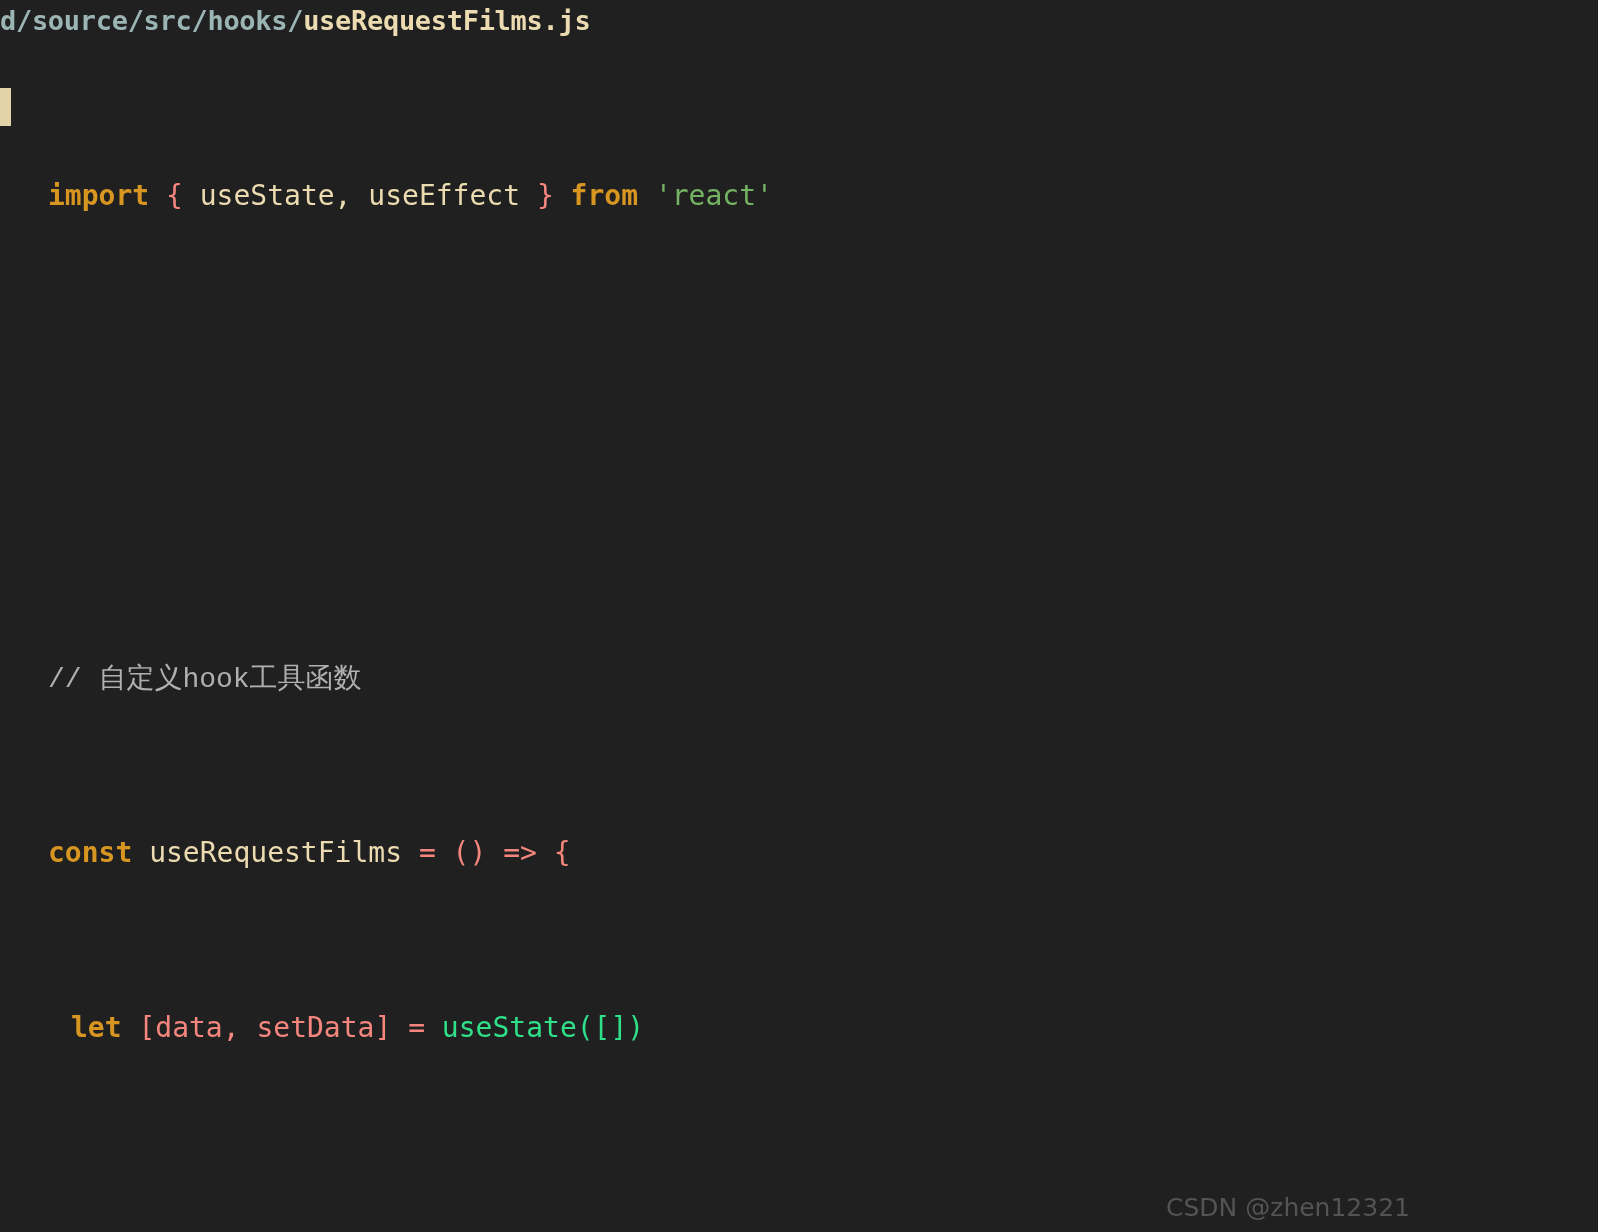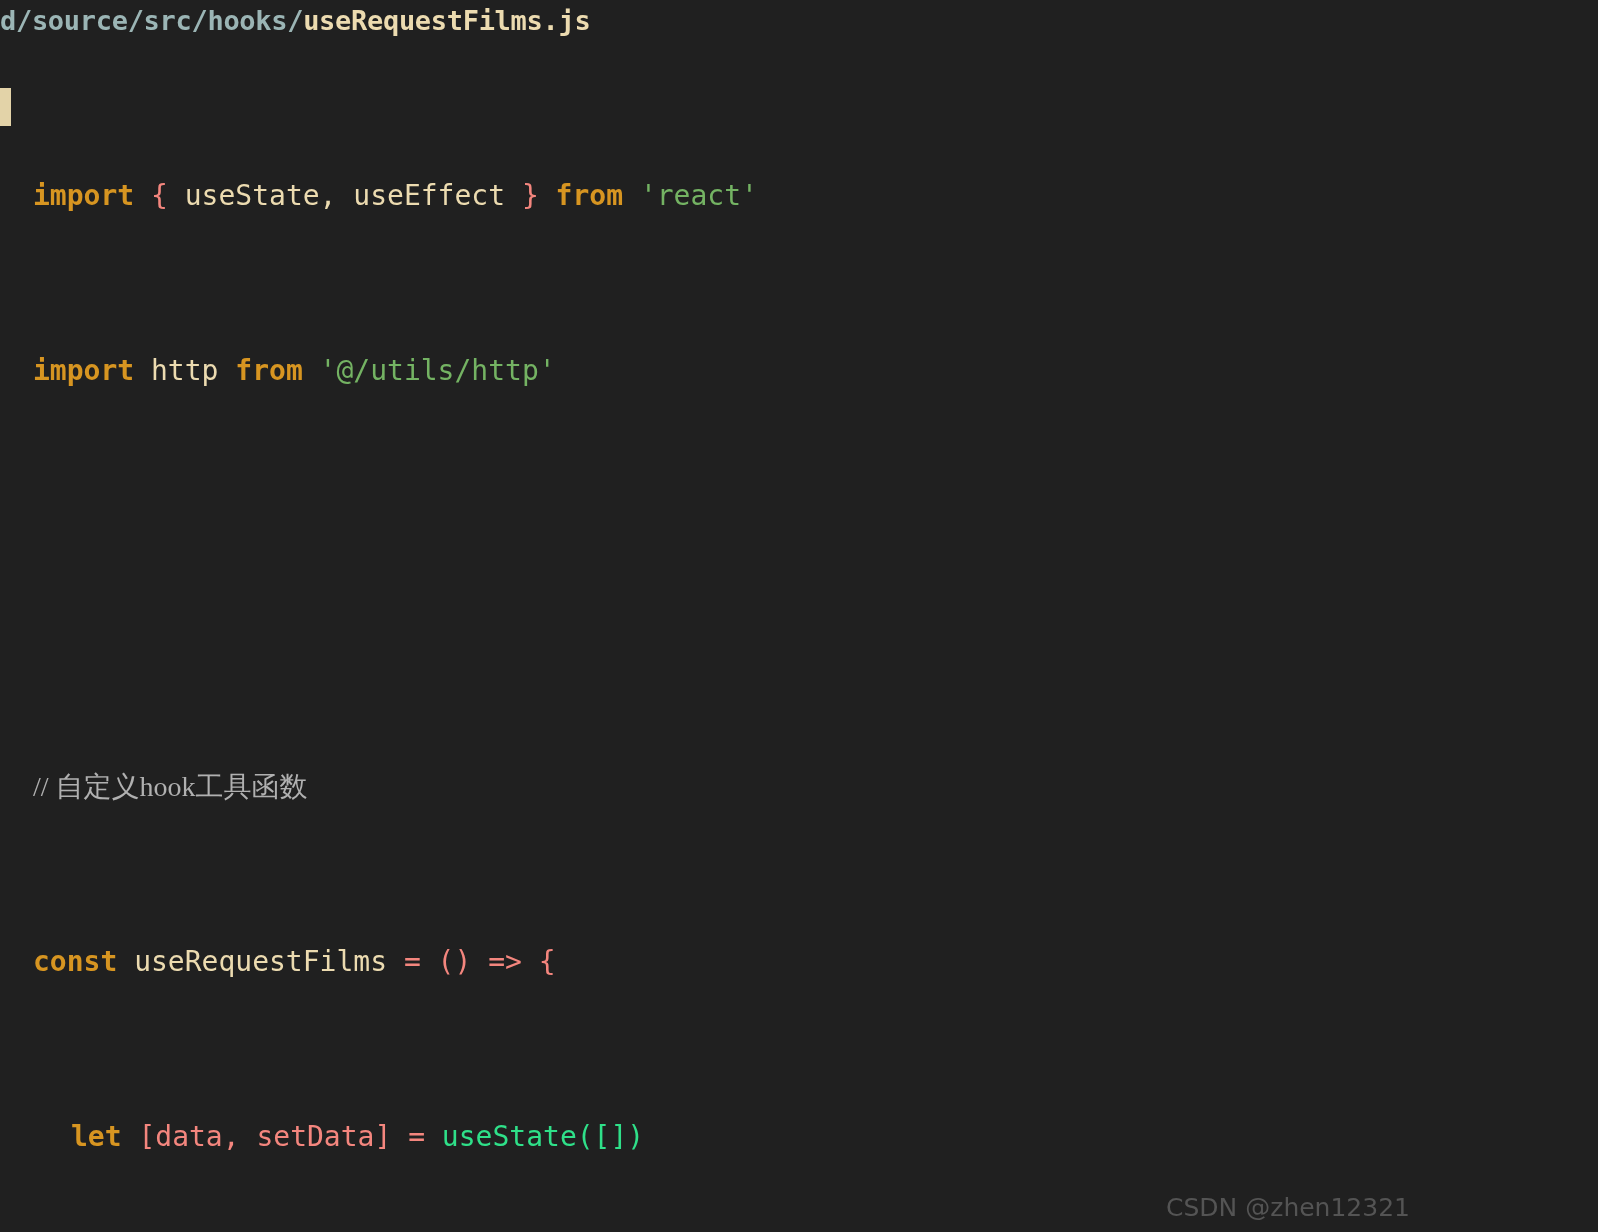--- a/index.html
+++ b/index.html
@@ -46,32 +46,32 @@
     left: 0;
     top: 42px;
     width: 1598px;
     white-space: pre;
     font-size: 28px;
     letter-spacing: 0px;
   }
   #code .line {
     height: 43px;
     line-height: 43px;
-    padding-left: 33px;
+    padding-left: 48px;
     white-space: pre;
     overflow: hidden;
   }
   
   .kw   { color: #d79521; font-weight: bold; }   
   .pl   { color: #ecdbb0; }                      
   .pct  { color: #f4867e; }                      
   .str  { color: #74b363; }                      
   .fn   { color: #2fe089; }                      
   .cmt  { color: #b0b0b0; }                      
-  .cjk  { font-family: Liberation Serif, serif; }
+  .cjk  { font-family: Liberation Mono, monospace; }
 
   
   #watermark {
     position: absolute;
     right: 16px;
     bottom: 10px;
     color: #545454;
     font-size: 25px;
     font-family: "DejaVu Sans", "Liberation Sans", sans-serif;
     white-space: pre;
@@ -85,21 +85,20 @@
   <div id="titlebar"><span class="path">d/source/src/hooks/</span><span class="file">useRequestFilms.js</span></div>
 
   <div id="gutter-marker"></div>
 
   <div id="code">
 
     
     <div class="line"><span class="kw">import</span><span class="pl"> </span><span class="pct">{</span><span class="pl"> useState, useEffect </span><span class="pct">}</span><span class="pl"> </span><span class="kw">from</span><span class="pl"> </span><span class="str">'react'</span></div>
 
     
-    <div class="line"><span class="kw">import</span><span class="pl"> http </span><span class="kw">from</span><span class="pl"> </span><span class="str">'@/utils/http'</span></div>
 
     
     <div class="line">&nbsp;</div>
 
     
 
     
     <div class="line"><span class="cmt cjk">// 自定义hook工具函数</span></div>
 
     

